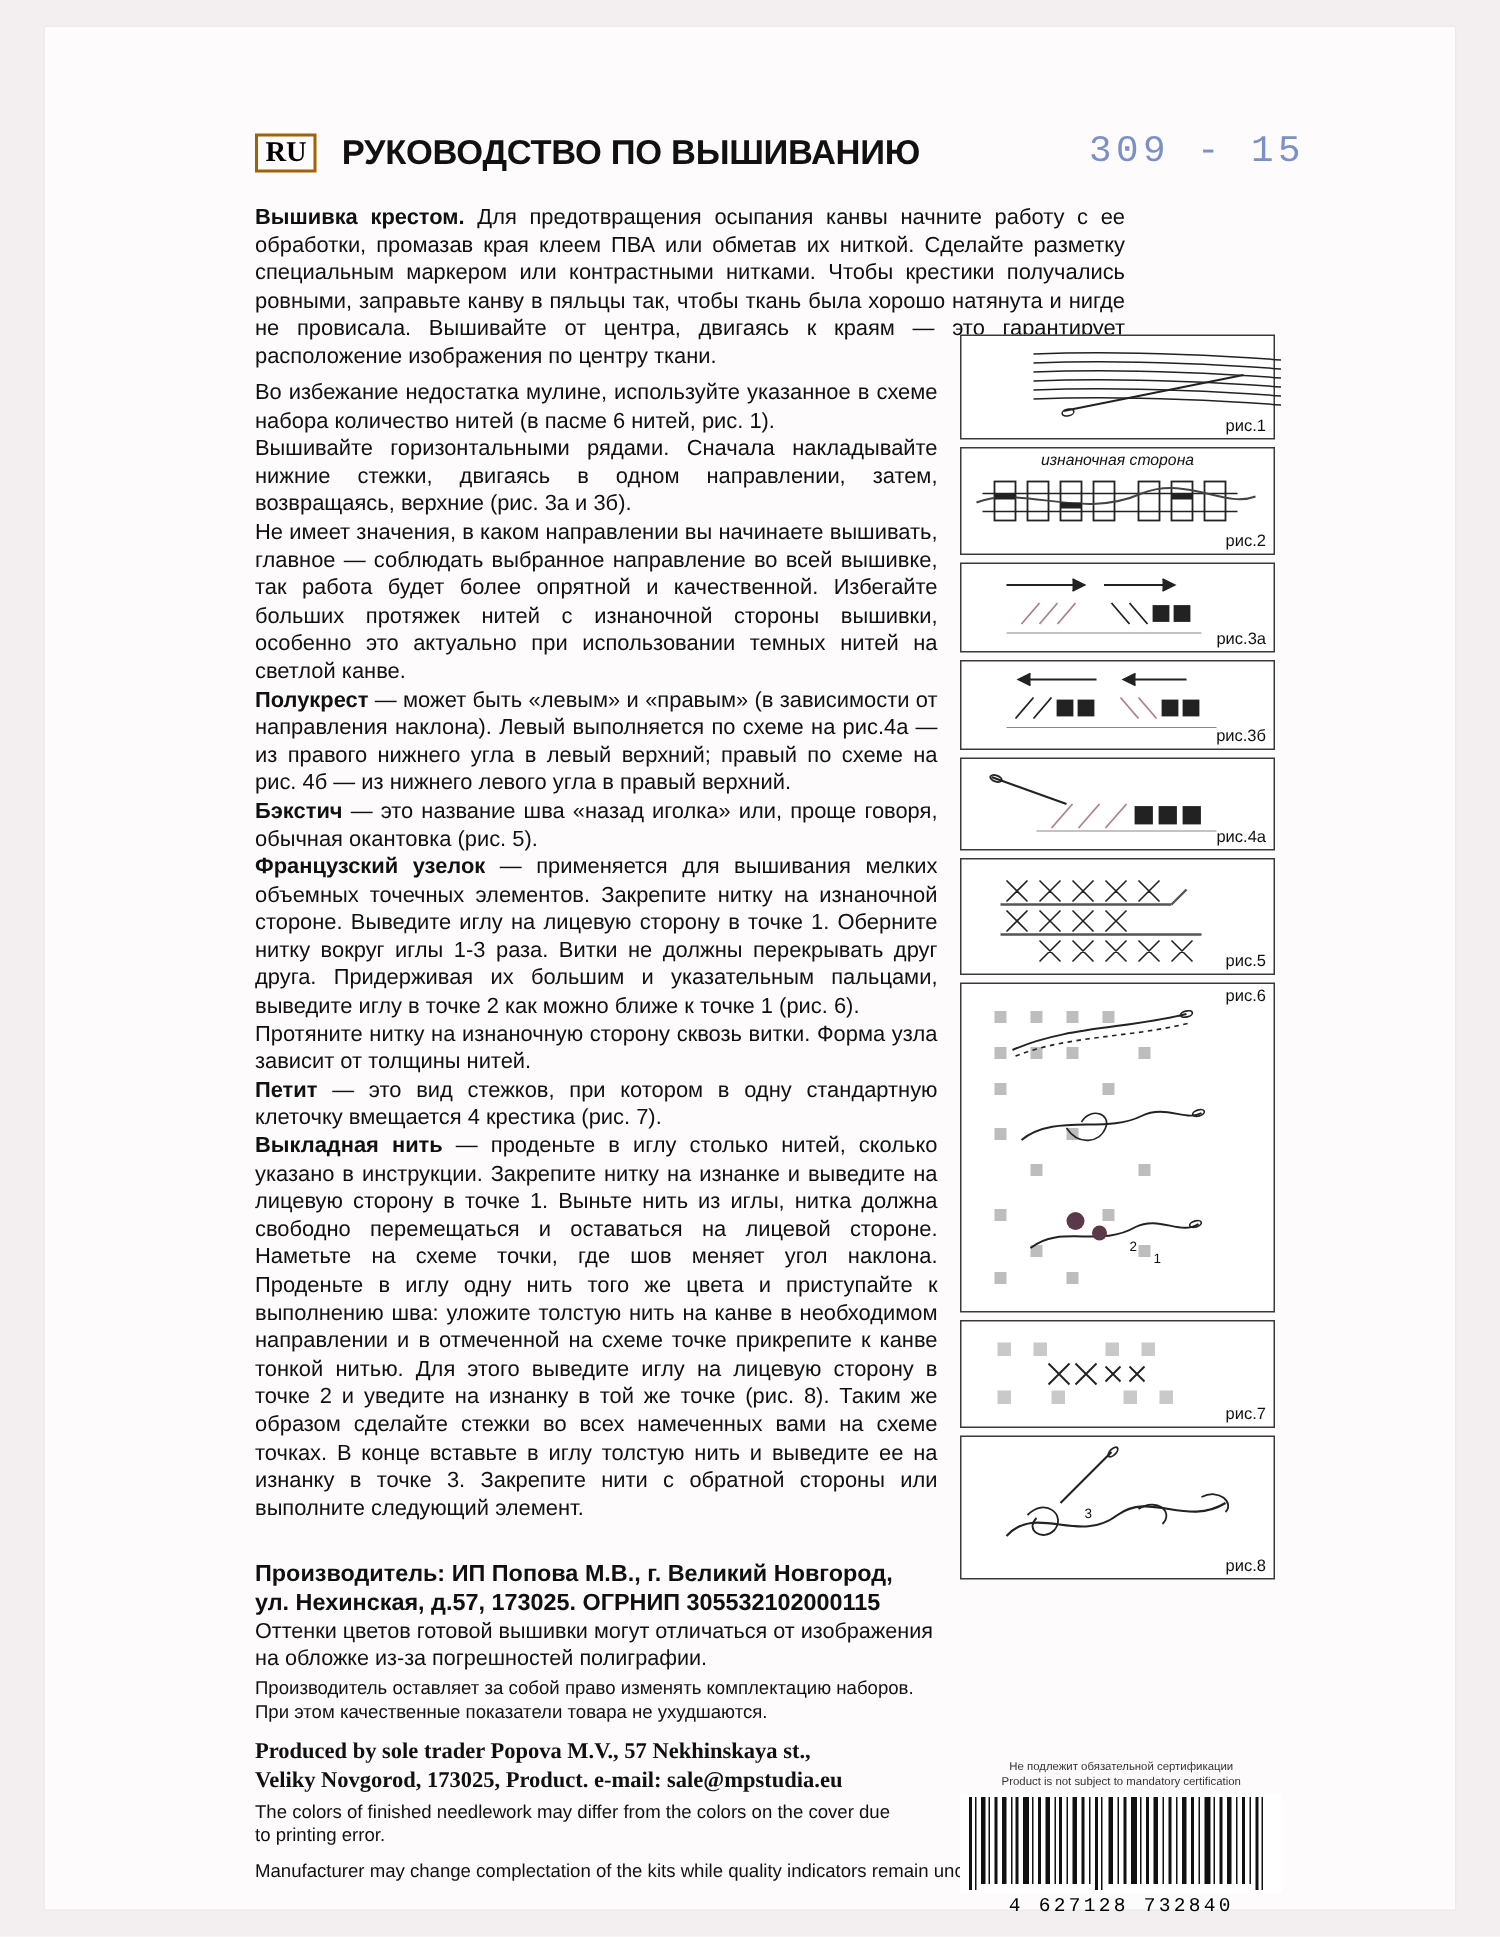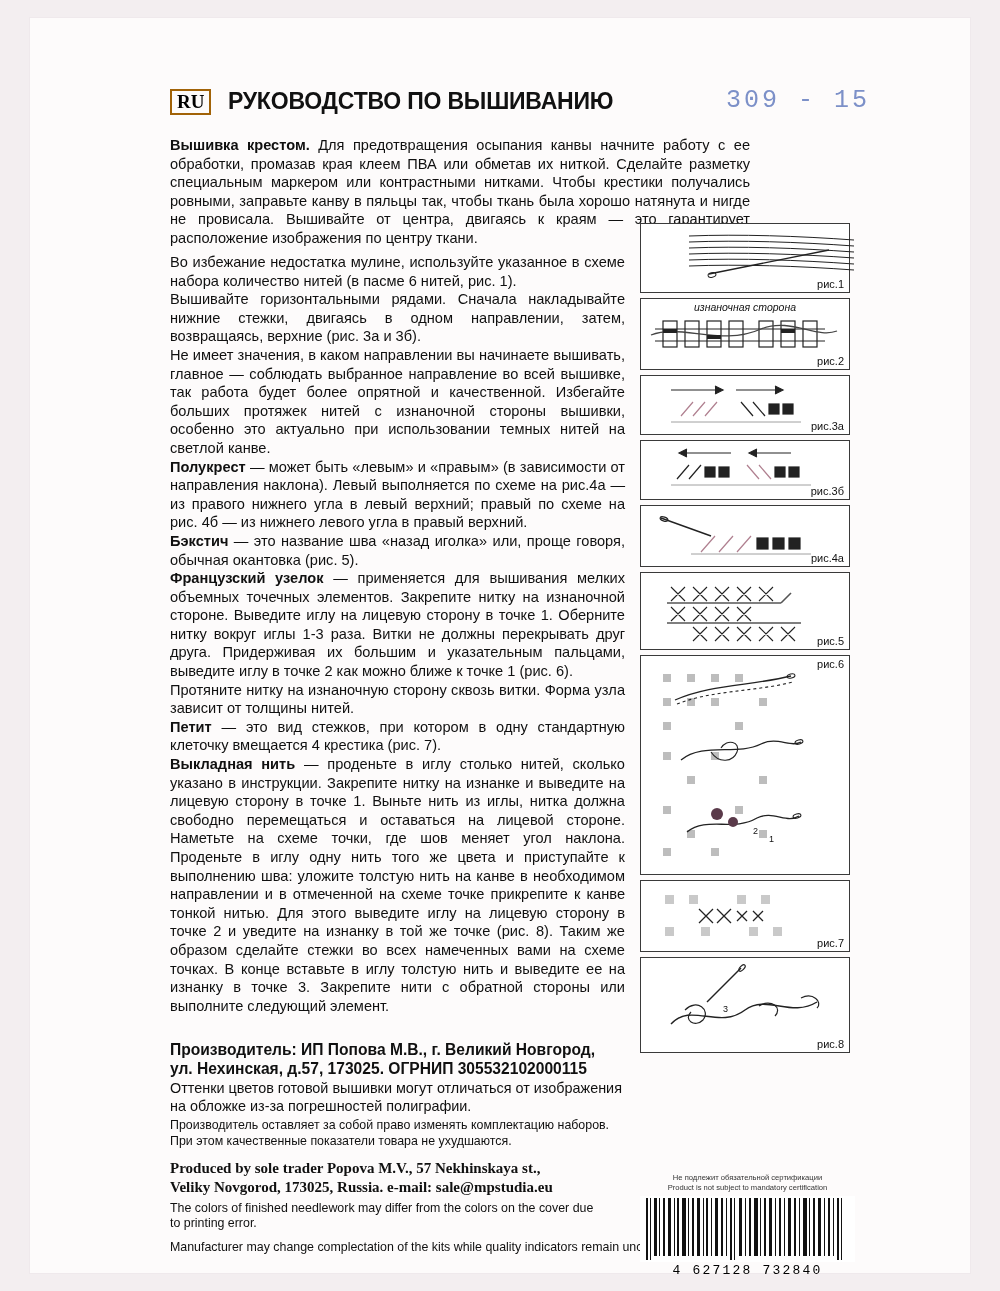--- a/index.html
+++ b/index.html
@@ -198,21 +198,21 @@
     </div>
 
     <div class="footer">
       <div class="f-bold">Производитель: ИП Попова М.В., г. Великий Новгород,</div>
       <div class="f-bold">ул. Нехинская, д.57, 173025.  ОГРНИП 305532102000115</div>
       <div class="f-norm">Оттенки цветов готовой вышивки могут отличаться от изображения</div>
       <div class="f-norm" style="margin-top:0">на обложке из-за погрешностей полиграфии.</div>
       <div class="f-small">Производитель оставляет за собой право изменять комплектацию наборов.</div>
       <div class="f-small" style="margin-top:0">При этом качественные показатели товара не ухудшаются.</div>
       <div class="f-bold2">Produced by sole trader Popova M.V., 57 Nekhinskaya st.,</div>
-      <div class="f-bold2" style="margin-top:0">Veliky Novgorod, 173025, Russia.  e-mail: sale@mpstudia.eu</div>
+      <div class="f-bold2" style="margin-top:0">Veliky Novgorod, 173025, Product.  e-mail: sale@mpstudia.eu</div>
       <div class="f-small2">The colors of finished needlework may differ from the colors on the cover due</div>
       <div class="f-small2" style="margin-top:0">to printing error.</div>
       <div class="f-small2" style="margin-top:9px">Manufacturer may change complectation of the kits while quality indicators remain unchanged.</div>
     </div>
 
     <div class="figcol">
 
       <div class="fig" style="height:70px;padding-left:38px;">
         <svg width="208" height="68" viewBox="0 0 208 68">
           <g stroke="#222" fill="none" stroke-width="1">

